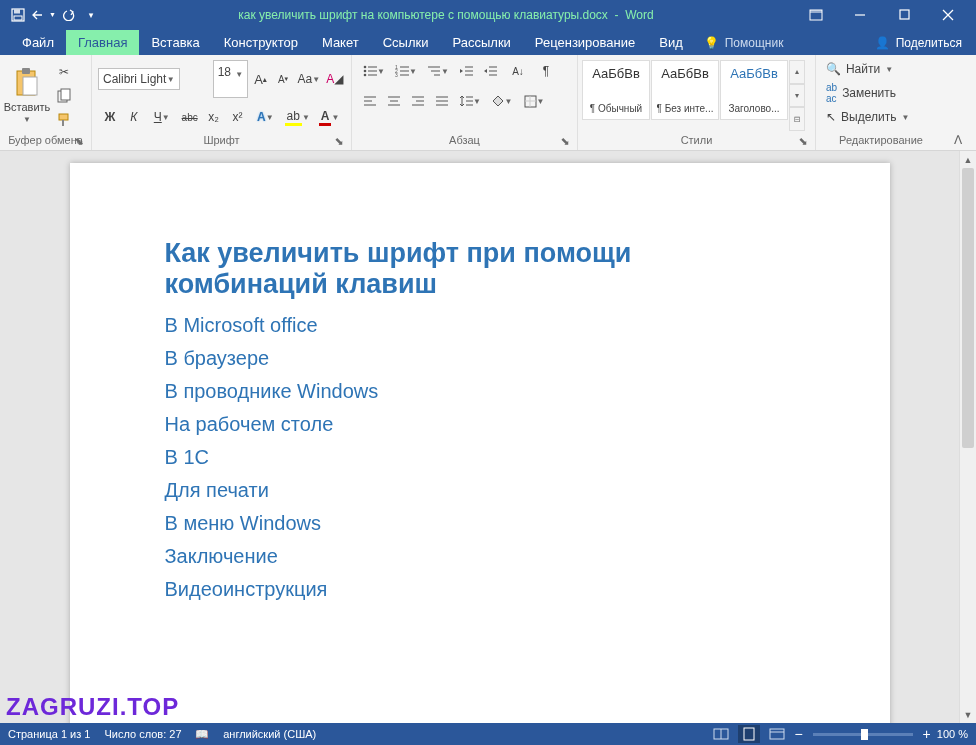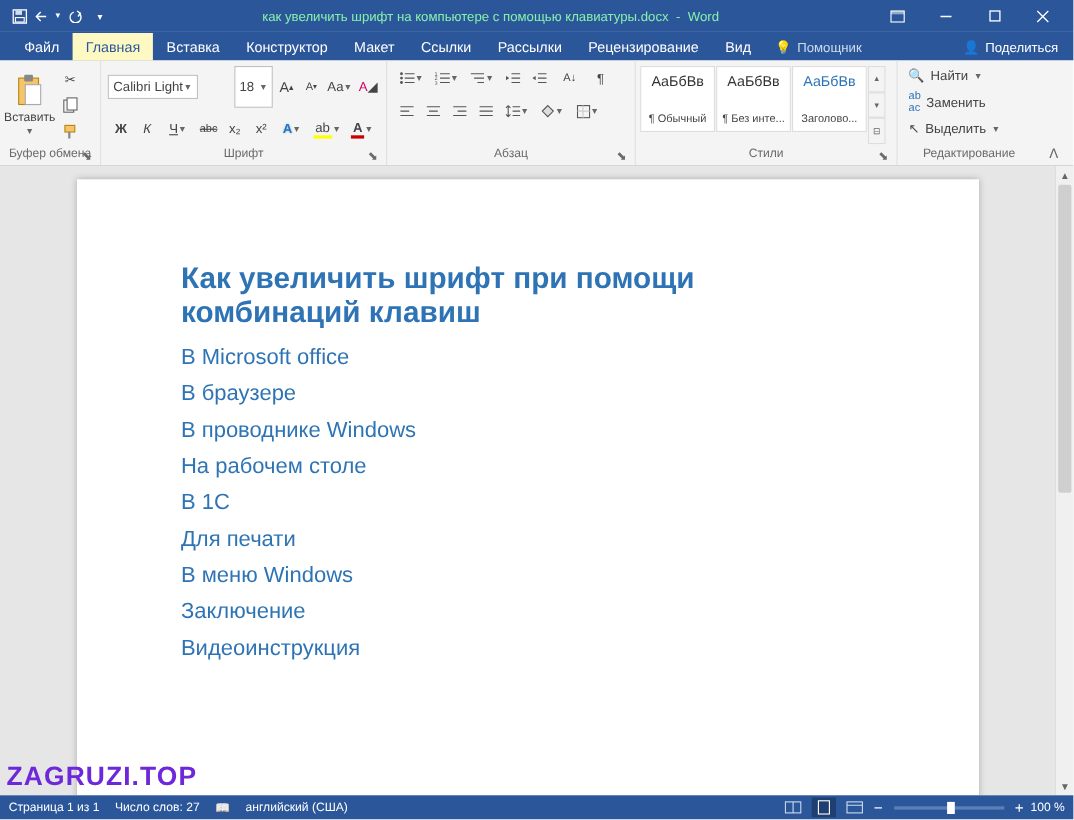--- a/index.html
+++ b/index.html
@@ -5,37 +5,37 @@
 *{box-sizing:border-box;margin:0;padding:0;font-family:"Segoe UI",Tahoma,sans-serif;}
 body{width:976px;height:745px;background:#fff;position:relative;overflow:hidden;font-size:12px;}
 .titlebar{height:29px;background:#2b579a;color:#fff;display:flex;align-items:center;padding:0 6px;}
 .titlebar .qa{display:flex;align-items:center;gap:2px;}
 .titlebar .qa-btn{width:24px;height:24px;display:flex;align-items:center;justify-content:center;color:#fff;}
 .titlebar .title{flex:1;text-align:center;font-size:12px;color:#86efac;}
 .titlebar .win{display:flex;gap:0;}
 .titlebar .win-btn{width:44px;height:29px;display:flex;align-items:center;justify-content:center;color:#fff;}
 .tabs{height:26px;background:#2b579a;display:flex;align-items:flex-end;padding-left:10px;color:#fff;}
 .tab{padding:5px 12px;font-size:13px;cursor:pointer;}
-.tab.active{background:#fef9c3;color:#2b579a;}
+.tab.active{background:#86efac;color:#2b579a;}
 .tabs .spacer{flex:1;}
 .tabs .tell{display:flex;align-items:center;gap:5px;padding:5px 10px;color:#cedbee;}
 .tabs .share{display:flex;align-items:center;gap:5px;padding:5px 14px;color:#fff;}
 .ribbon{height:96px;background:#f4f4f4;border-bottom:1px solid #d6d6d6;display:flex;}
 .grp{border-right:1px solid #e0e0e0;display:flex;flex-direction:column;padding:2px 4px 0 4px;}
 .grp-body{flex:1;display:flex;gap:3px;}
 .grp-label{height:16px;font-size:11px;color:#6a6a6a;text-align:center;position:relative;}
 .grp-label .launcher{position:absolute;right:2px;top:1px;width:12px;height:12px;color:#6a6a6a;}
 .btncol{display:flex;flex-direction:column;gap:2px;align-items:center;justify-content:center;}
 .bigbtn{display:flex;flex-direction:column;align-items:center;justify-content:center;width:46px;padding:2px;}
 .bigbtn span{font-size:11px;color:#444;margin-top:2px;}
 .smallbtn{width:22px;height:22px;display:flex;align-items:center;justify-content:center;color:#444;}
 .rowbtns{display:flex;gap:0px;align-items:center;}
 .font-row1{display:flex;align-items:center;gap:2px;}
 .fontname{width:94px;height:22px;border:1px solid #c1c1c1;background:#fff;font-size:12px;padding:2px 4px;display:flex;align-items:center;justify-content:space-between;color:#444;}
-.fontsize{width:40px;height:22px;border:1px solid #c1c1c1;background:#fff;font-size:12px;padding:18px 4px;display:flex;align-items:center;justify-content:space-between;color:#444;margin-left:31px;}
+.fontsize{width:40px;height:22px;border:1px solid #c1c1c1;background:#fff;font-size:12px;padding:18px 4px;display:flex;align-items:flex-end;justify-content:space-between;color:#444;margin-left:31px;}
 .dd{font-size:8px;color:#666;}
 .font-row2{display:flex;align-items:center;gap:0px;margin-top:5px;}
 .tb{width:24px;height:22px;display:flex;align-items:center;justify-content:center;font-size:12px;color:#444;}
 .tb.wide{width:32px;}
 .styles{display:flex;gap:0;}
 .style-tile{width:68px;height:60px;border:1px solid #ddd;background:#fff;display:flex;flex-direction:column;align-items:center;justify-content:center;margin-right:1px;}
 .style-tile .prev{font-size:13px;color:#333;text-align:right;}
 .style-tile .prev.blue{color:#2e74b5;}
 .style-tile .name{font-size:10px;color:#444;margin-top:22px;white-space:nowrap;overflow:hidden;max-width:62px;}
 .style-nav{width:16px;display:flex;flex-direction:column;}

